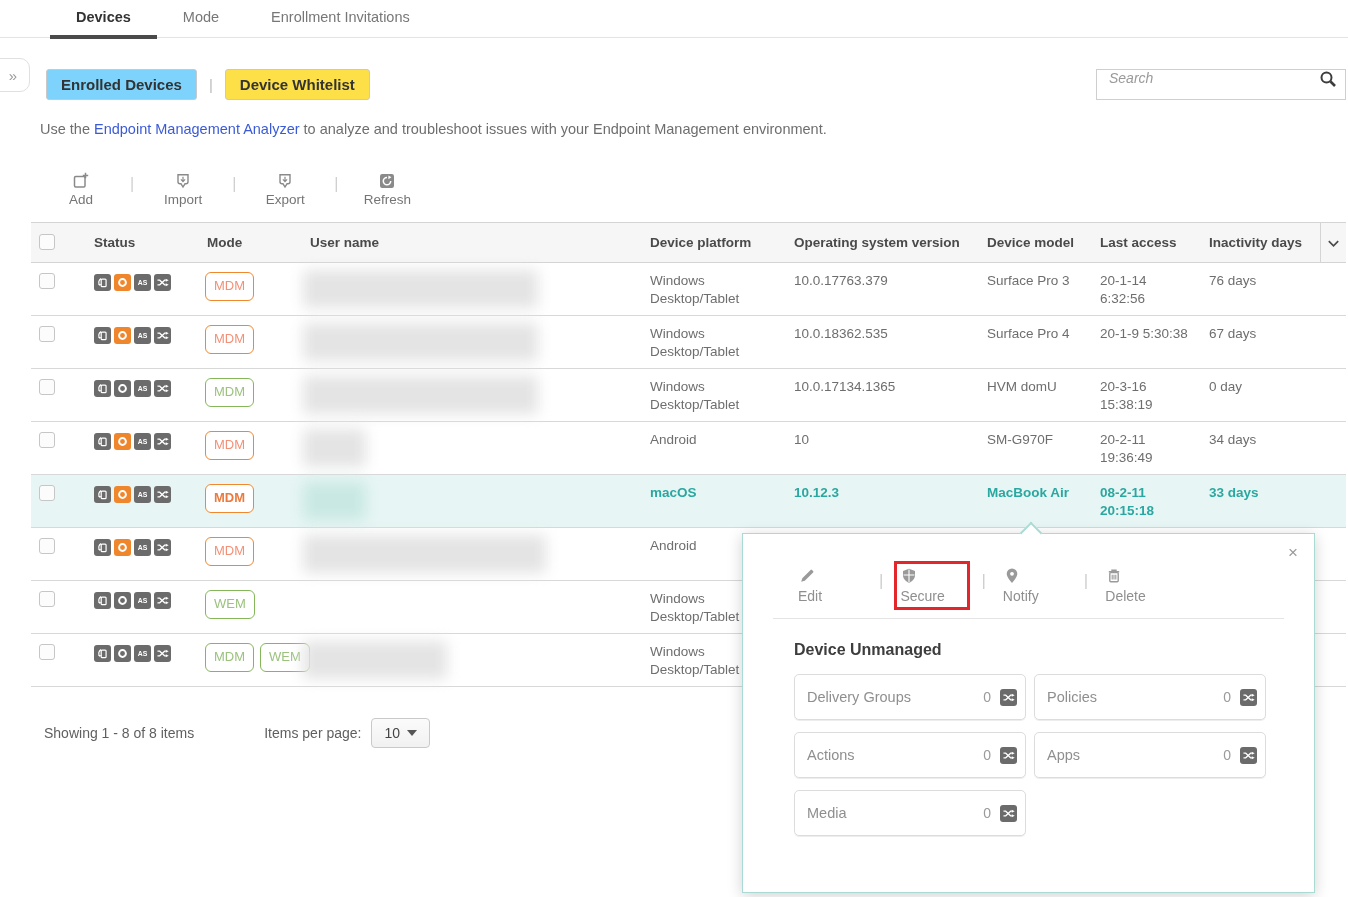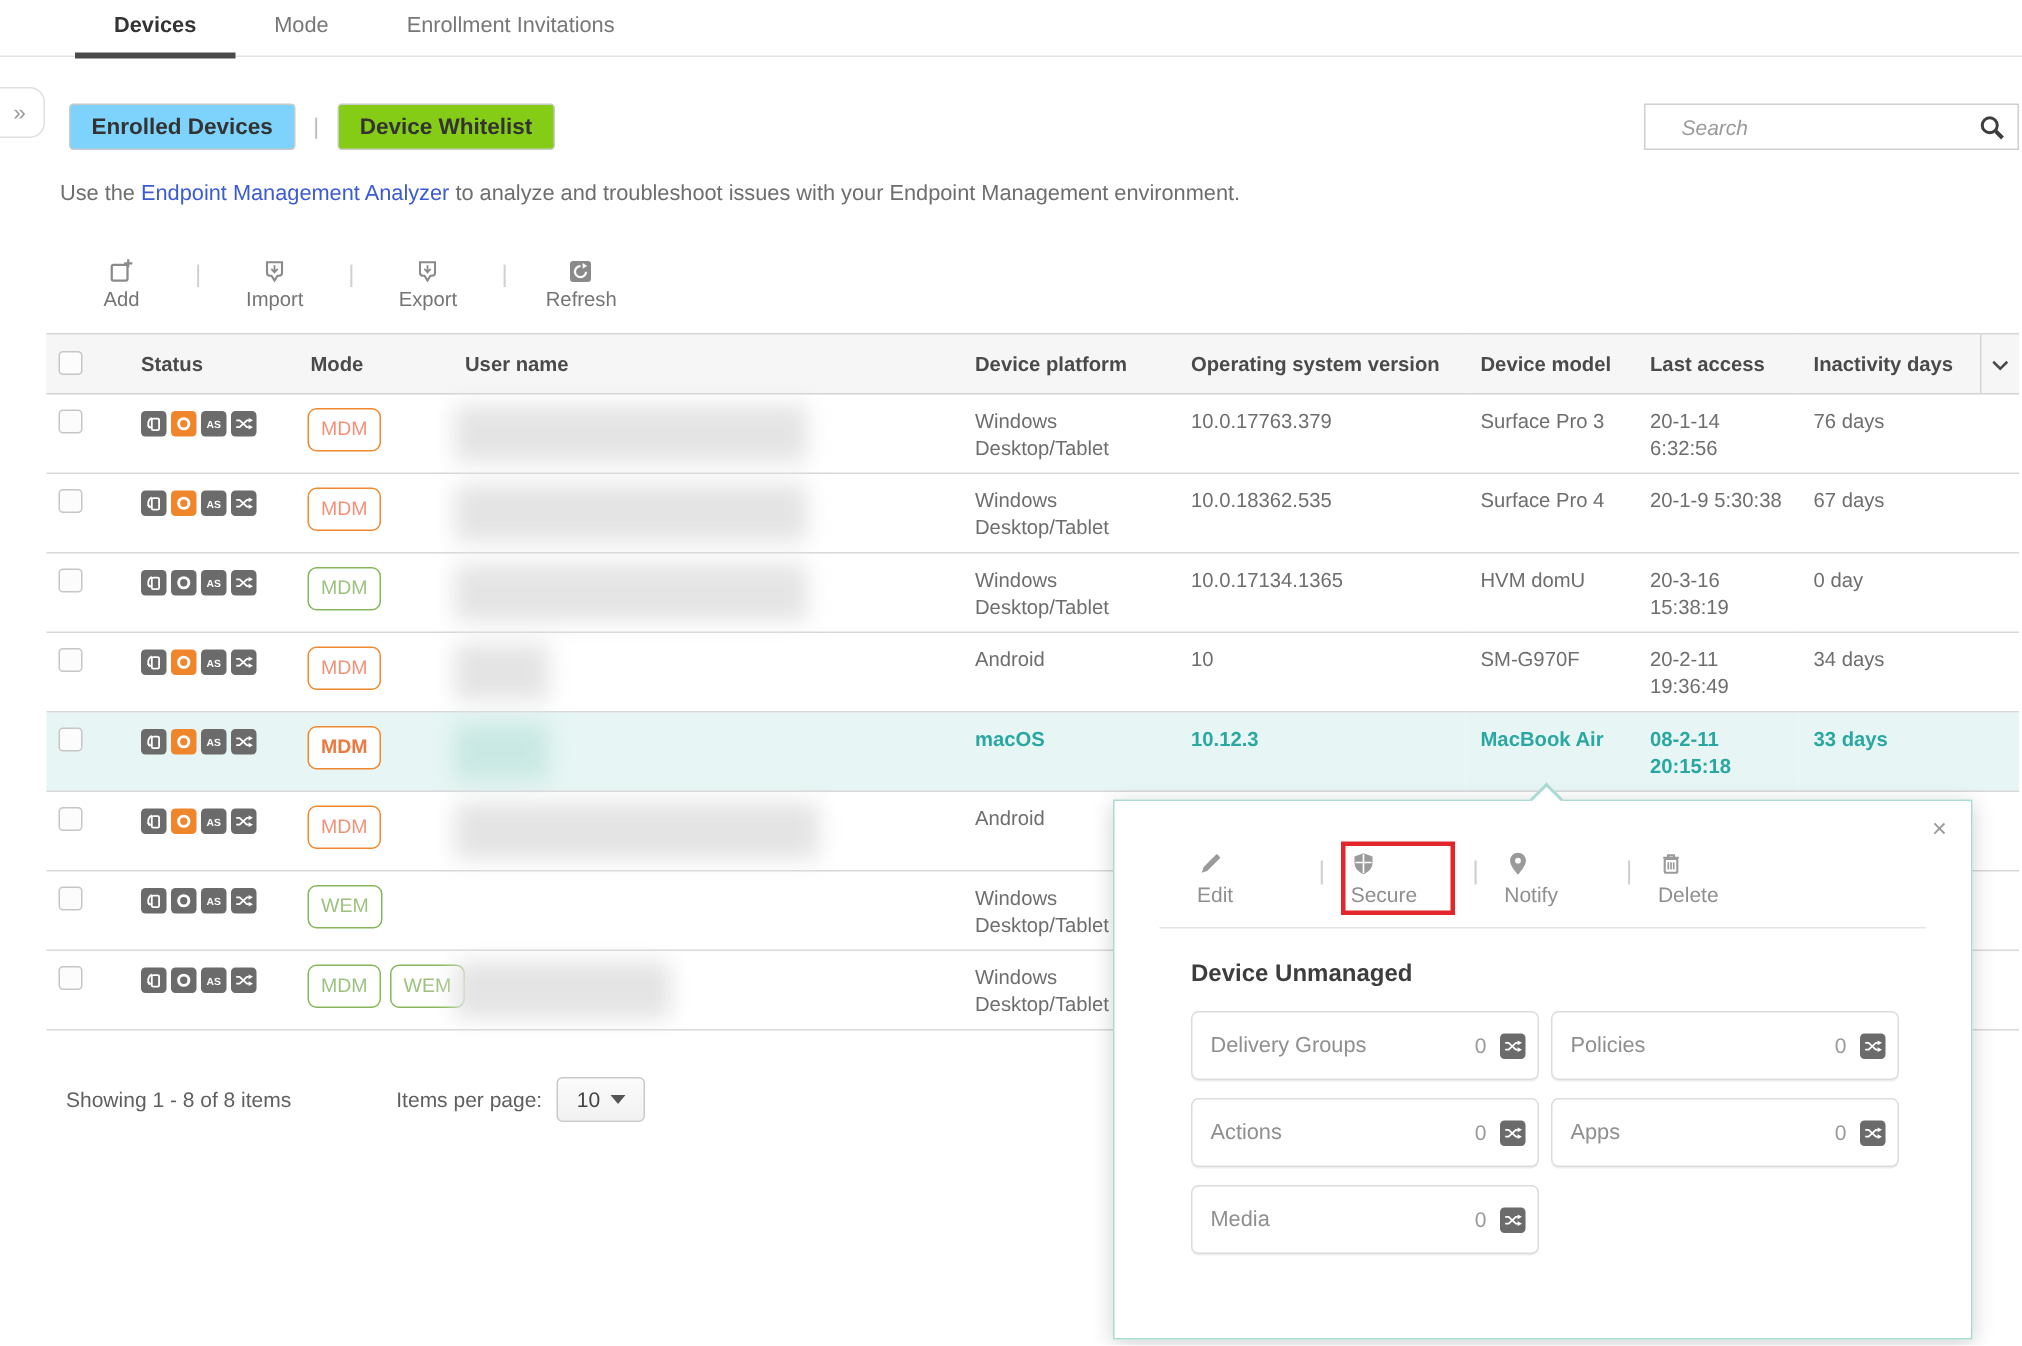--- a/index.html
+++ b/index.html
@@ -11,26 +11,26 @@
   .tabbar { position:absolute; top:0; left:0; right:0; height:38px; border-bottom:1px solid #e3e3e3; display:flex; padding-left:50px; }
   .tab { position:relative; height:38px; line-height:34px; padding:0 26px; font-size:14.5px; color:#777; cursor:pointer; }
   .tab.active { color:#333; font-weight:bold; }
   .tab.active::after { content:""; position:absolute; left:0; right:0; bottom:-1px; height:4px; background:#4a4a4a; }
 
   
   .expander { position:absolute; top:58px; left:-6px; width:36px; height:34px; background:#fff; border:1px solid #e0e0e0; border-radius:0 10px 10px 0; display:flex; align-items:center; justify-content:center; color:#9a9a9a; font-size:15px; letter-spacing:-2px; cursor:pointer; }
 
   
   .subnav { position:absolute; top:69px; left:46px; display:flex; align-items:center; gap:12px; }
-  .subbtn { border:1px solid #c9c9c9; border-radius:3px; font-size:15px; font-weight:bold; color:#333; padding:6px 14px; background:#84cc16; cursor:pointer; }
+  .subbtn { border:1px solid #c9c9c9; border-radius:3px; font-size:15px; font-weight:bold; color:#333; padding:6px 14px; background:#fde047; cursor:pointer; }
   .subbtn.active { background:#7dd3fc; }
   .subnav-sep { color:#bbb; font-size:15px; }
 
   
-  .searchbox { position:absolute; top:69px; left:1096px; width:250px; height:31px; border:1px solid #cfcfcf; display:flex; align-items:center; padding:0 8px 0 24px; }
+  .searchbox { position:absolute; top:69px; left:1096px; width:250px; height:31px; border:1px solid #cfcfcf; display:flex; align-items:flex-start; padding:0 8px 0 12px; }
   .searchbox input { flex:1; border:none; outline:none; font-style:italic; font-size:14px; color:#555; font-family:"Liberation Sans",sans-serif; }
   .searchbox input::placeholder { color:#9a9a9a; }
   .search-icon { width:18px; height:18px; cursor:pointer; }
 
   
   .infoline { position:absolute; top:121px; left:40px; font-size:14.5px; color:#6e6e6e; }
   .infoline a { color:#3b5bd6; text-decoration:none; cursor:pointer; }
 
   
   .toolbar { position:absolute; top:172px; left:40px; display:flex; align-items:center; }

